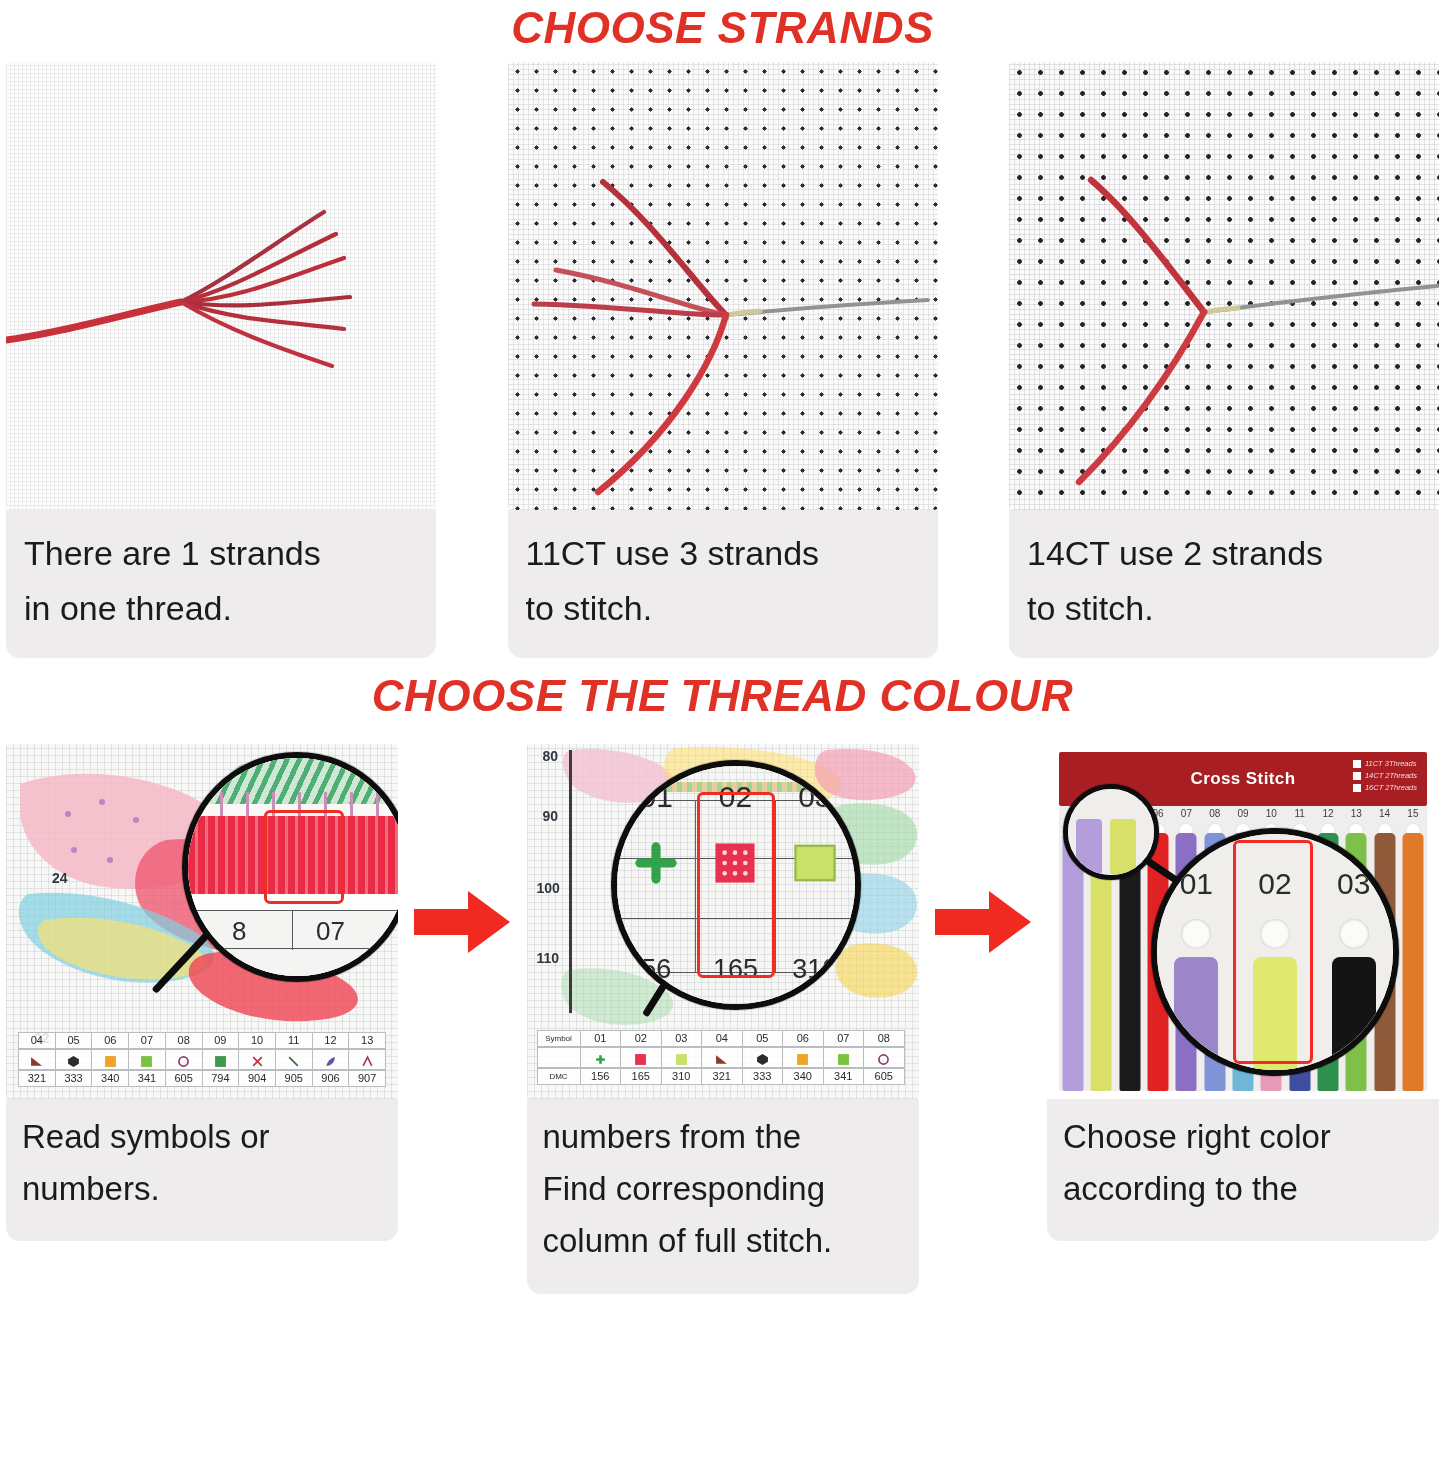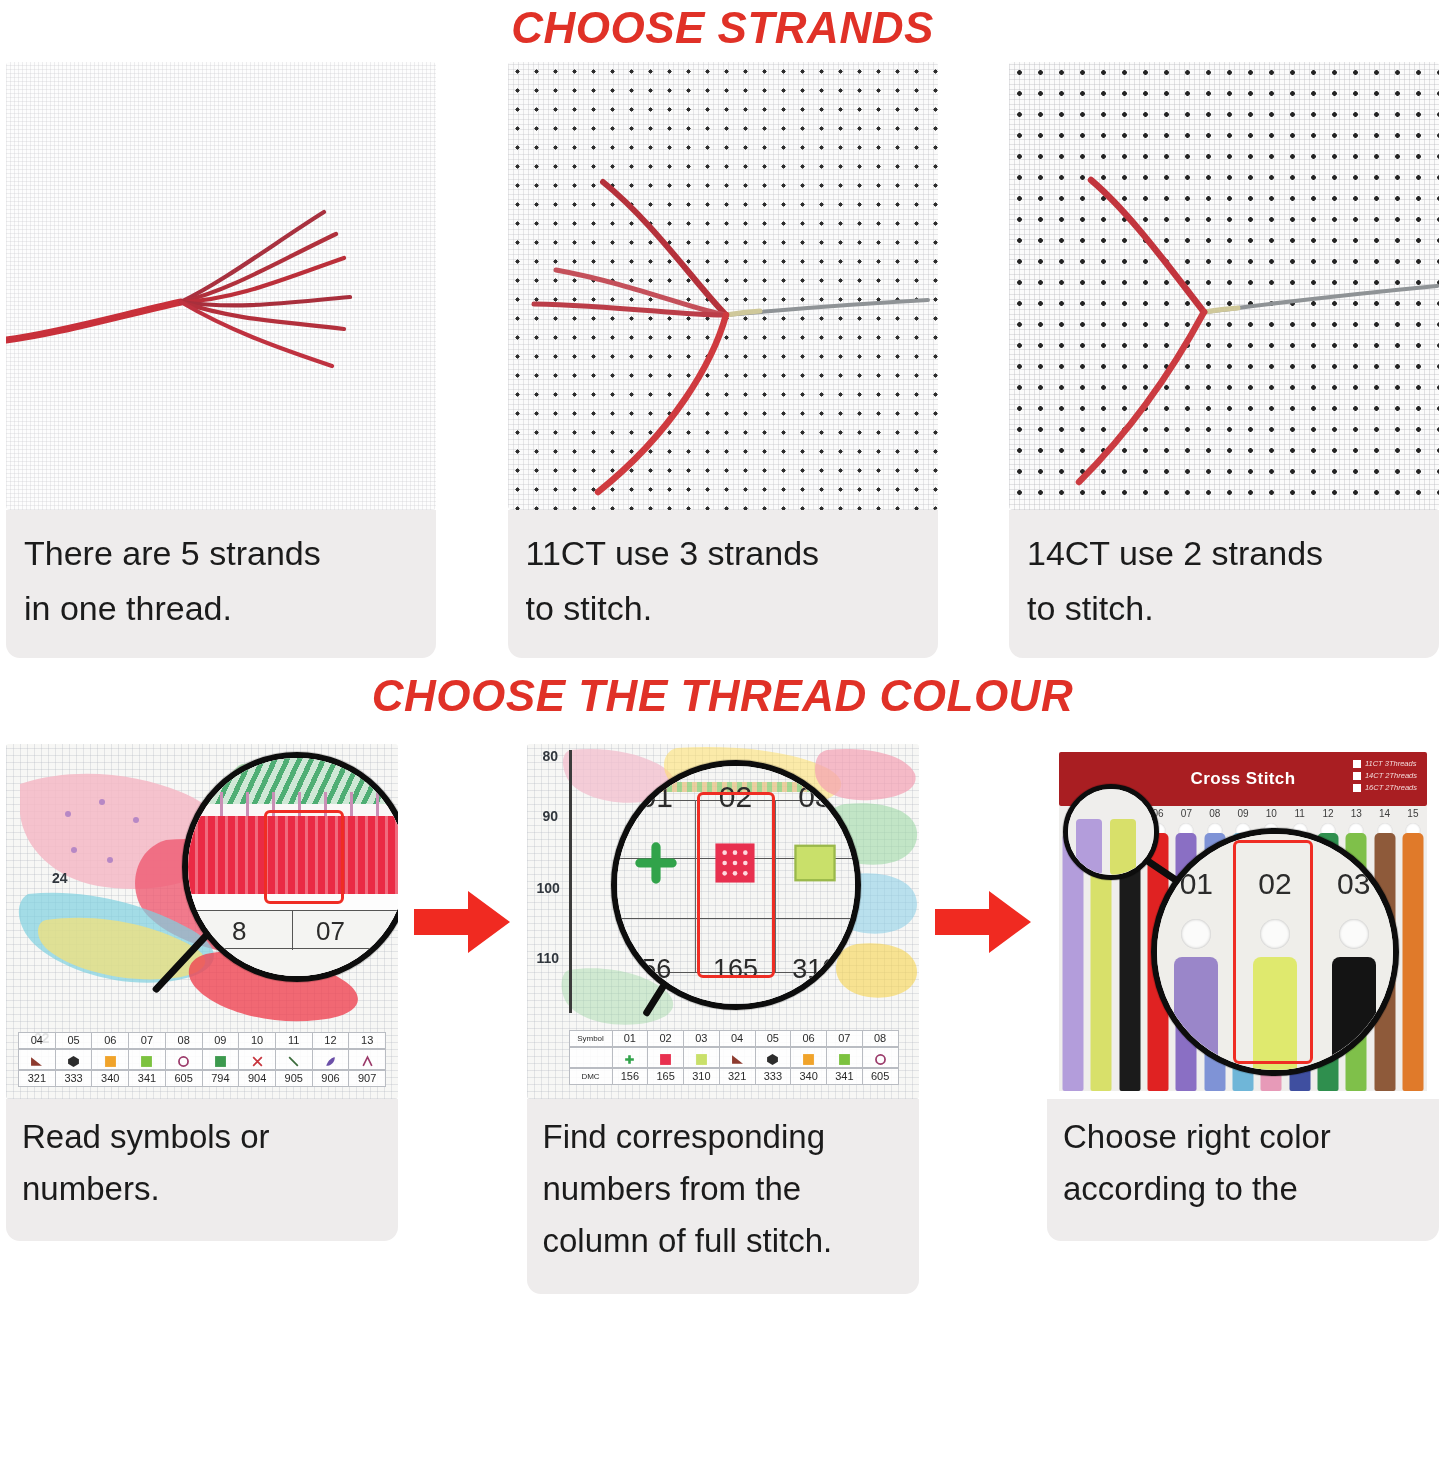--- a/index.html
+++ b/index.html
@@ -248,21 +248,21 @@
         <path d="M0 278 C50 272 120 252 175 240" stroke="#c8303a" stroke-width="7" fill="none" stroke-linecap="round"></path>
         <path d="M175 240 C220 218 270 180 318 150" stroke="#a8313f" stroke-width="4.2" fill="none" stroke-linecap="round"></path>
         <path d="M175 240 C225 228 275 198 330 172" stroke="#b0303c" stroke-width="4.2" fill="none" stroke-linecap="round"></path>
         <path d="M175 240 C230 238 280 216 338 196" stroke="#bb2f3a" stroke-width="4.2" fill="none" stroke-linecap="round"></path>
         <path d="M175 240 C235 248 285 240 344 235" stroke="#a82f3c" stroke-width="4.2" fill="none" stroke-linecap="round"></path>
         <path d="M175 240 C228 258 280 260 338 267" stroke="#b3303c" stroke-width="4.2" fill="none" stroke-linecap="round"></path>
         <path d="M175 240 C222 268 272 286 326 304" stroke="#bf3240" stroke-width="4.2" fill="none" stroke-linecap="round"></path>
       </svg>
     </div>
     <div class="caption">
-      <div>There are 5 strands</div>
+      <div>There are 1 strands</div>
       <div>in one thread.</div>
     </div>
   </div>
 
   <div class="panel">
     <div class="photo">
       <div class="fabric-aida11"></div>
       <svg class="overlay" viewBox="0 0 430 448" preserveAspectRatio="none">
         <path d="M218 253 C226 253 290 245 420 238" stroke="#8f9396" stroke-width="4" fill="none" stroke-linecap="round"></path>
         <path d="M218 253 C224 252 236 250 252 249" stroke="#cfc89a" stroke-width="5" fill="none" stroke-linecap="round"></path>
@@ -495,21 +495,21 @@
                   </svg>
               </div>
               <div class="zc-code">310</div>
             </div>
           </div>
 
           <div class="redbox" style="left:80px; top:26px; width:78px; height:186px;"></div>
         </div>
       </div>
 
-      <div class="legend-strip" style="bottom:14px; left:10px; right:20px;margin-left:32px;">
+      <div class="legend-strip" style="bottom:14px; left:10px; right:14px;">
         <div class="legend-row">
           <div class="legend-cell" style="flex:0 0 42px; font-size:8px;">Symbol</div>
           <div class="legend-cell">01</div>
           <div class="legend-cell">02</div>
           <div class="legend-cell">03</div>
           <div class="legend-cell">04</div>
           <div class="legend-cell">05</div>
           <div class="legend-cell">06</div>
           <div class="legend-cell">07</div>
           <div class="legend-cell">08</div>
@@ -549,22 +549,22 @@
           <div class="legend-cell">321</div>
           <div class="legend-cell">333</div>
           <div class="legend-cell">340</div>
           <div class="legend-cell">341</div>
           <div class="legend-cell">605</div>
         </div>
       </div>
     </div>
 
     <div class="caption">
+      <div>numbers from the</div>
       <div>Find corresponding</div>
-      <div>numbers from the</div>
       <div>column of full stitch.</div>
     </div>
   </div>
 
   <div class="arrow-cell">
     <svg width="96" height="70" viewBox="0 0 96 70">
       <polygon points="0,22 54,22 54,4 96,35 54,66 54,48 0,48" fill="#f02a21"></polygon>
     </svg>
   </div>
 

